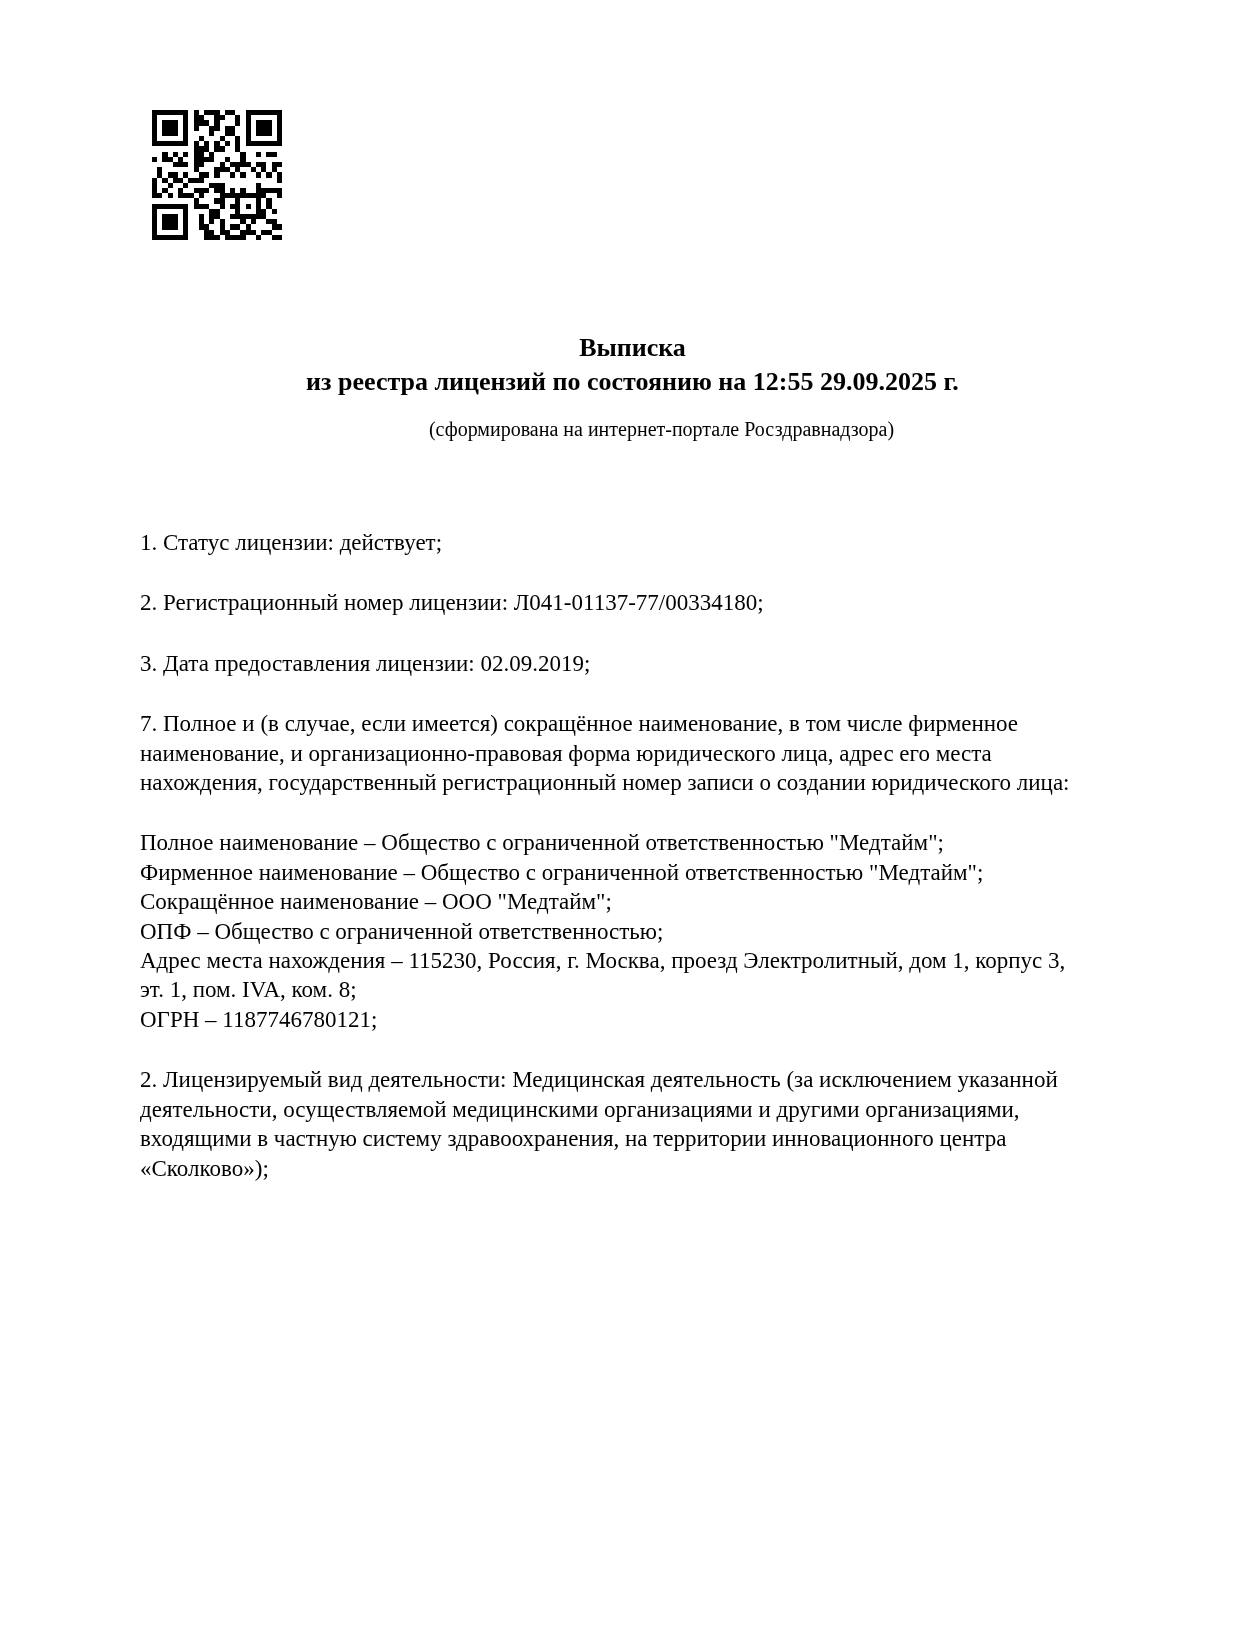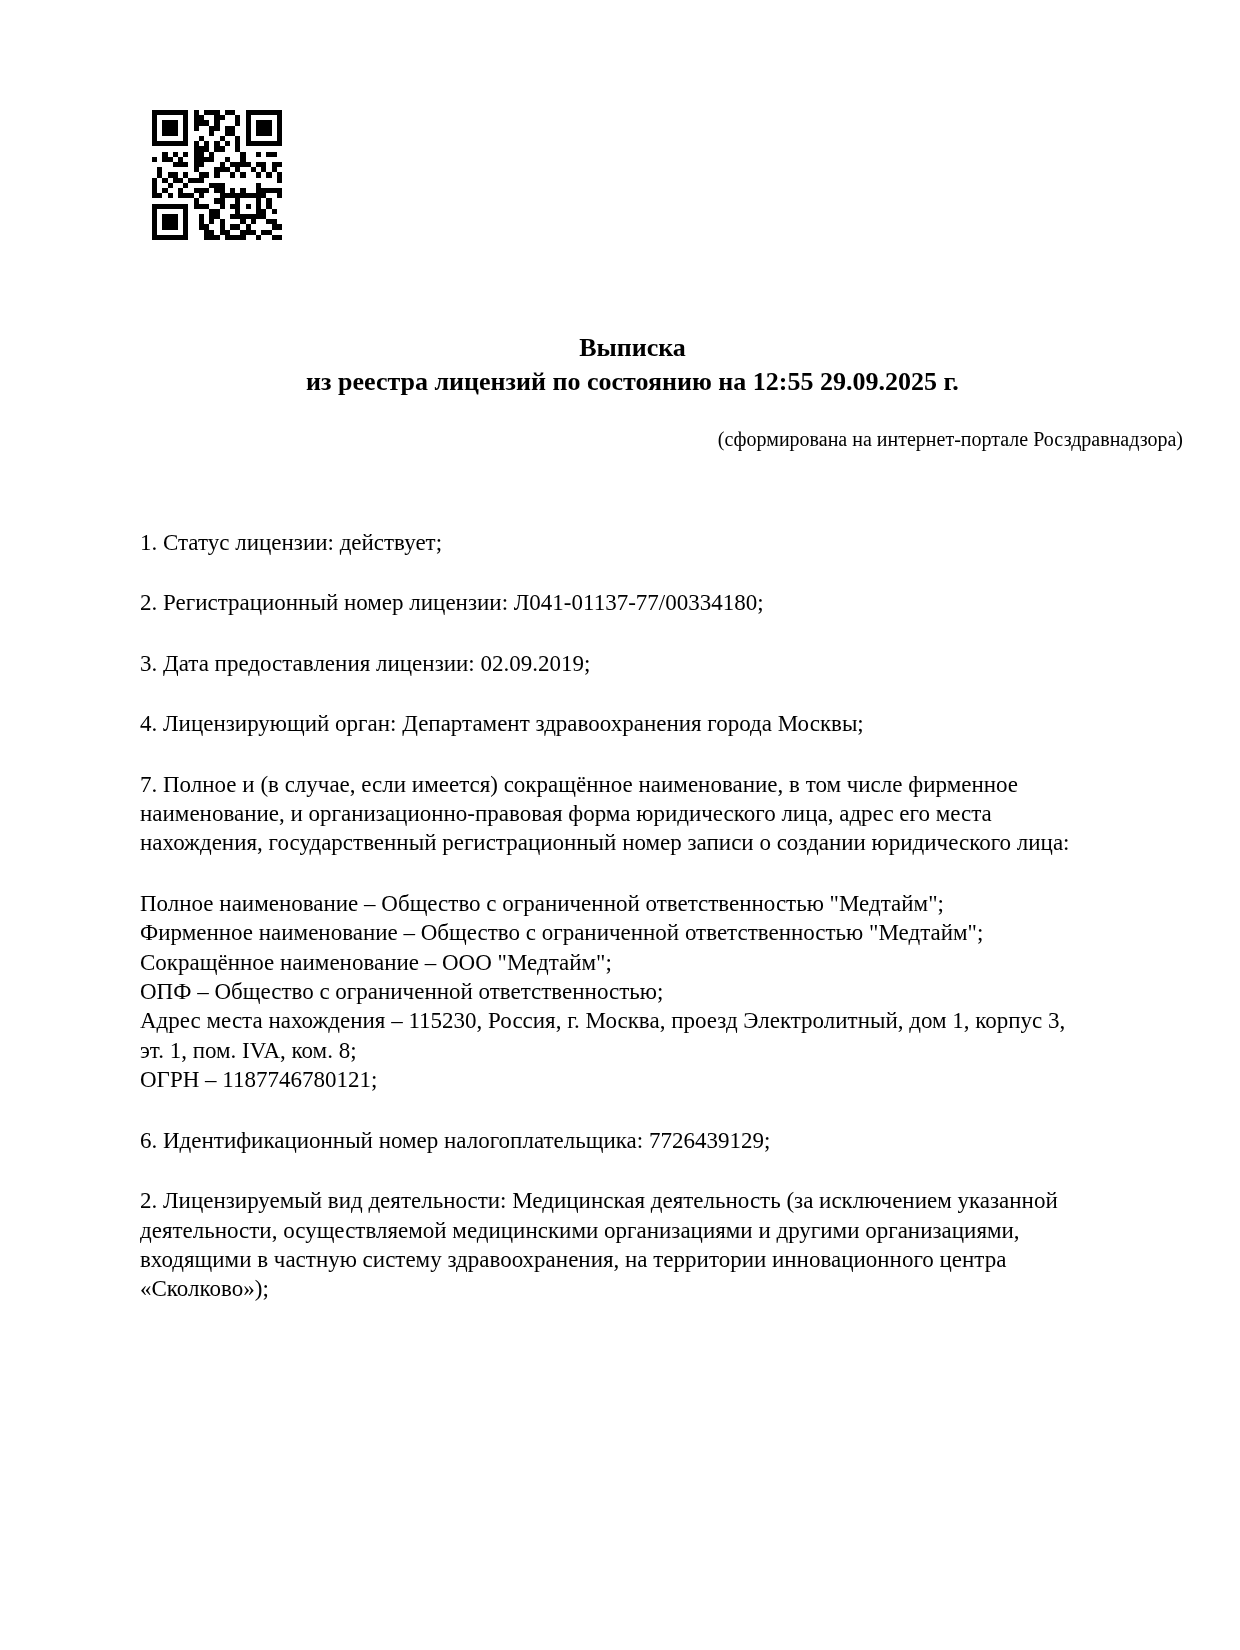--- a/index.html
+++ b/index.html
@@ -34,23 +34,23 @@
     top: 331px;
     width: 985px;
     text-align: center;
     font-size: 26px;
     font-weight: bold;
     line-height: 34px;
   }
   .subtitle {
     position: absolute;
     left: 140px;
-    top: 426px;
+    top: 416px;
     width: 1043px;
-    text-align: right;
+    text-align: center;
     font-size: 20px;
     line-height: 26px;
   }
   .body-text {
     position: absolute;
     left: 140px;
     top: 520px;
     width: 1070px;
     font-size: 23px;
     line-height: 29.4px;
@@ -389,40 +389,34 @@
       <div class="para">
         <div class="line">1. Статус лицензии: действует;</div>
       </div>
       <div class="para">
         <div class="line">2. Регистрационный номер лицензии: Л041-01137-77/00334180;</div>
       </div>
       <div class="para">
         <div class="line">3. Дата предоставления лицензии: 02.09.2019;</div>
       </div>
       <div class="para">
-        <div class="line">4. Лицензирующий орган: Департамент здравоохранения города Москвы;</div>
-      </div>
-      <div class="para">
         <div class="line">7. Полное и (в случае, если имеется) сокращённое наименование, в том числе фирменное</div>
         <div class="line">наименование, и организационно-правовая форма юридического лица, адрес его места</div>
         <div class="line">нахождения, государственный регистрационный номер записи о создании юридического лица:</div>
       </div>
       <div class="para">
         <div class="line">Полное наименование – Общество с ограниченной ответственностью "Медтайм";</div>
         <div class="line">Фирменное наименование – Общество с ограниченной ответственностью "Медтайм";</div>
         <div class="line">Сокращённое наименование – ООО "Медтайм";</div>
         <div class="line">ОПФ – Общество с ограниченной ответственностью;</div>
         <div class="line">Адрес места нахождения – 115230, Россия, г. Москва, проезд Электролитный, дом 1, корпус 3,</div>
         <div class="line">эт. 1, пом. IVA, ком. 8;</div>
         <div class="line">ОГРН – 1187746780121;</div>
       </div>
       <div class="para">
-        <div class="line">6. Идентификационный номер налогоплательщика: 7726439129;</div>
-      </div>
-      <div class="para">
         <div class="line">2. Лицензируемый вид деятельности: Медицинская деятельность (за исключением указанной</div>
         <div class="line">деятельности, осуществляемой медицинскими организациями и другими организациями,</div>
         <div class="line">входящими в частную систему здравоохранения, на территории инновационного центра</div>
         <div class="line">«Сколково»);</div>
       </div>
     </div>
 
 </div>
 
 </body></html>

